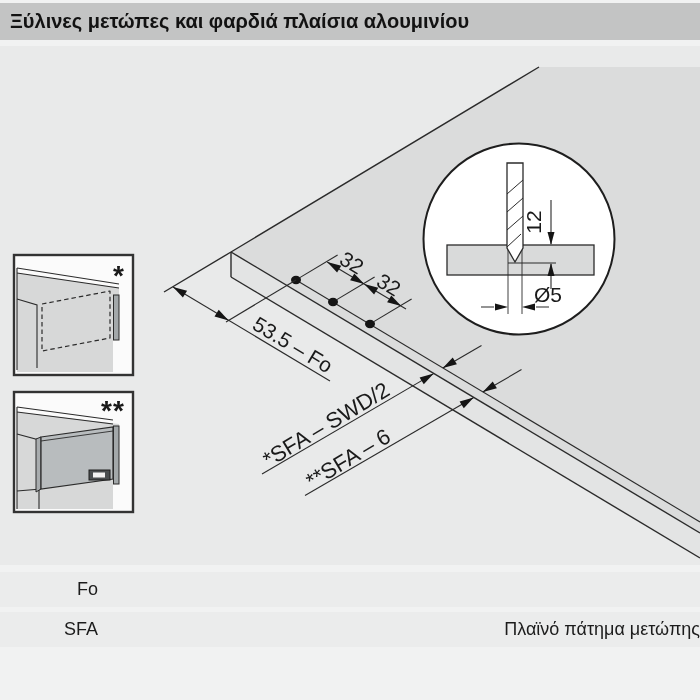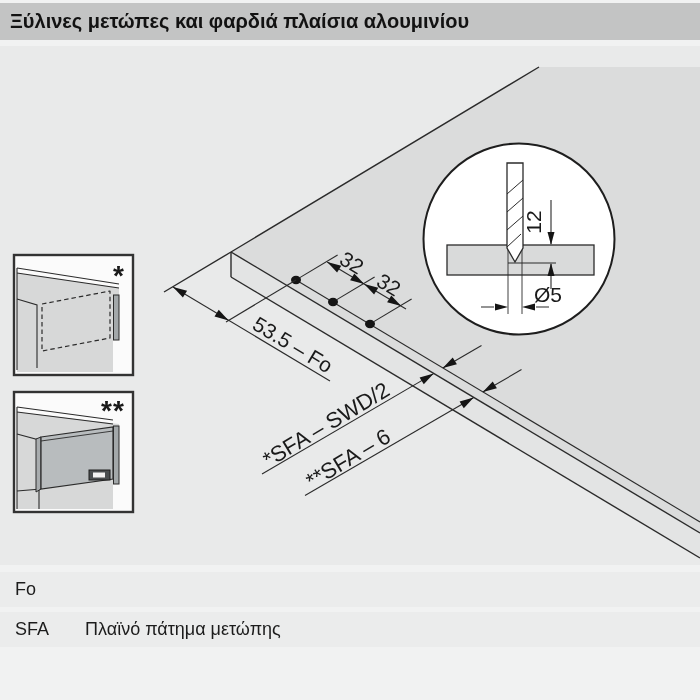--- a/index.html
+++ b/index.html
@@ -2,40 +2,40 @@
 <html><head>
 <meta charset="utf-8">
 <style>
   html,body{margin:0;padding:0;}
   body{
     width:700px;height:700px;overflow:hidden;position:relative;
     background:#f1f2f2;
     font-family:"Liberation Sans", sans-serif;
     -webkit-font-smoothing:antialiased;
   }
-  .page{position:absolute;inset:0;width:580px;height:700px;}
+  .page{position:absolute;inset:0;width:580px;height:700px;text-align:right;}
   
   .header{
     position:absolute;left:0;top:3px;width:700px;height:37px;
     background:#c3c4c4;display:flex;align-items:center;
   }
   .header .title{
     padding-left:10px;font-size:20px;font-weight:bold;color:#121212;
     letter-spacing:0px;white-space:nowrap;
   }
   
   .diagram{position:absolute;left:0;top:42px;width:700px;height:523px;}
   .diagram svg{display:block;}
   
   .legend{position:absolute;left:0;top:572px;width:700px;}
   .legend-row{
     width:700px;height:35px;background:#ebecec;margin-bottom:5px;
     display:flex;align-items:center;font-size:18px;color:#1c1c1c;
   }
-  .legend-abbr{width:70px;padding-left:15px;flex:none;}
+  .legend-abbr{width:70px;padding-left:28px;flex:none;}
   .legend-text{flex:1;}
   svg text{fill:#1a1a1a;}
 </style>
 </head>
 <body>
 
 <div class="page">
 
   <div class="header">
     <div class="title">Ξύλινες μετώπες και φαρδιά πλαίσια αλουμινίου</div>

